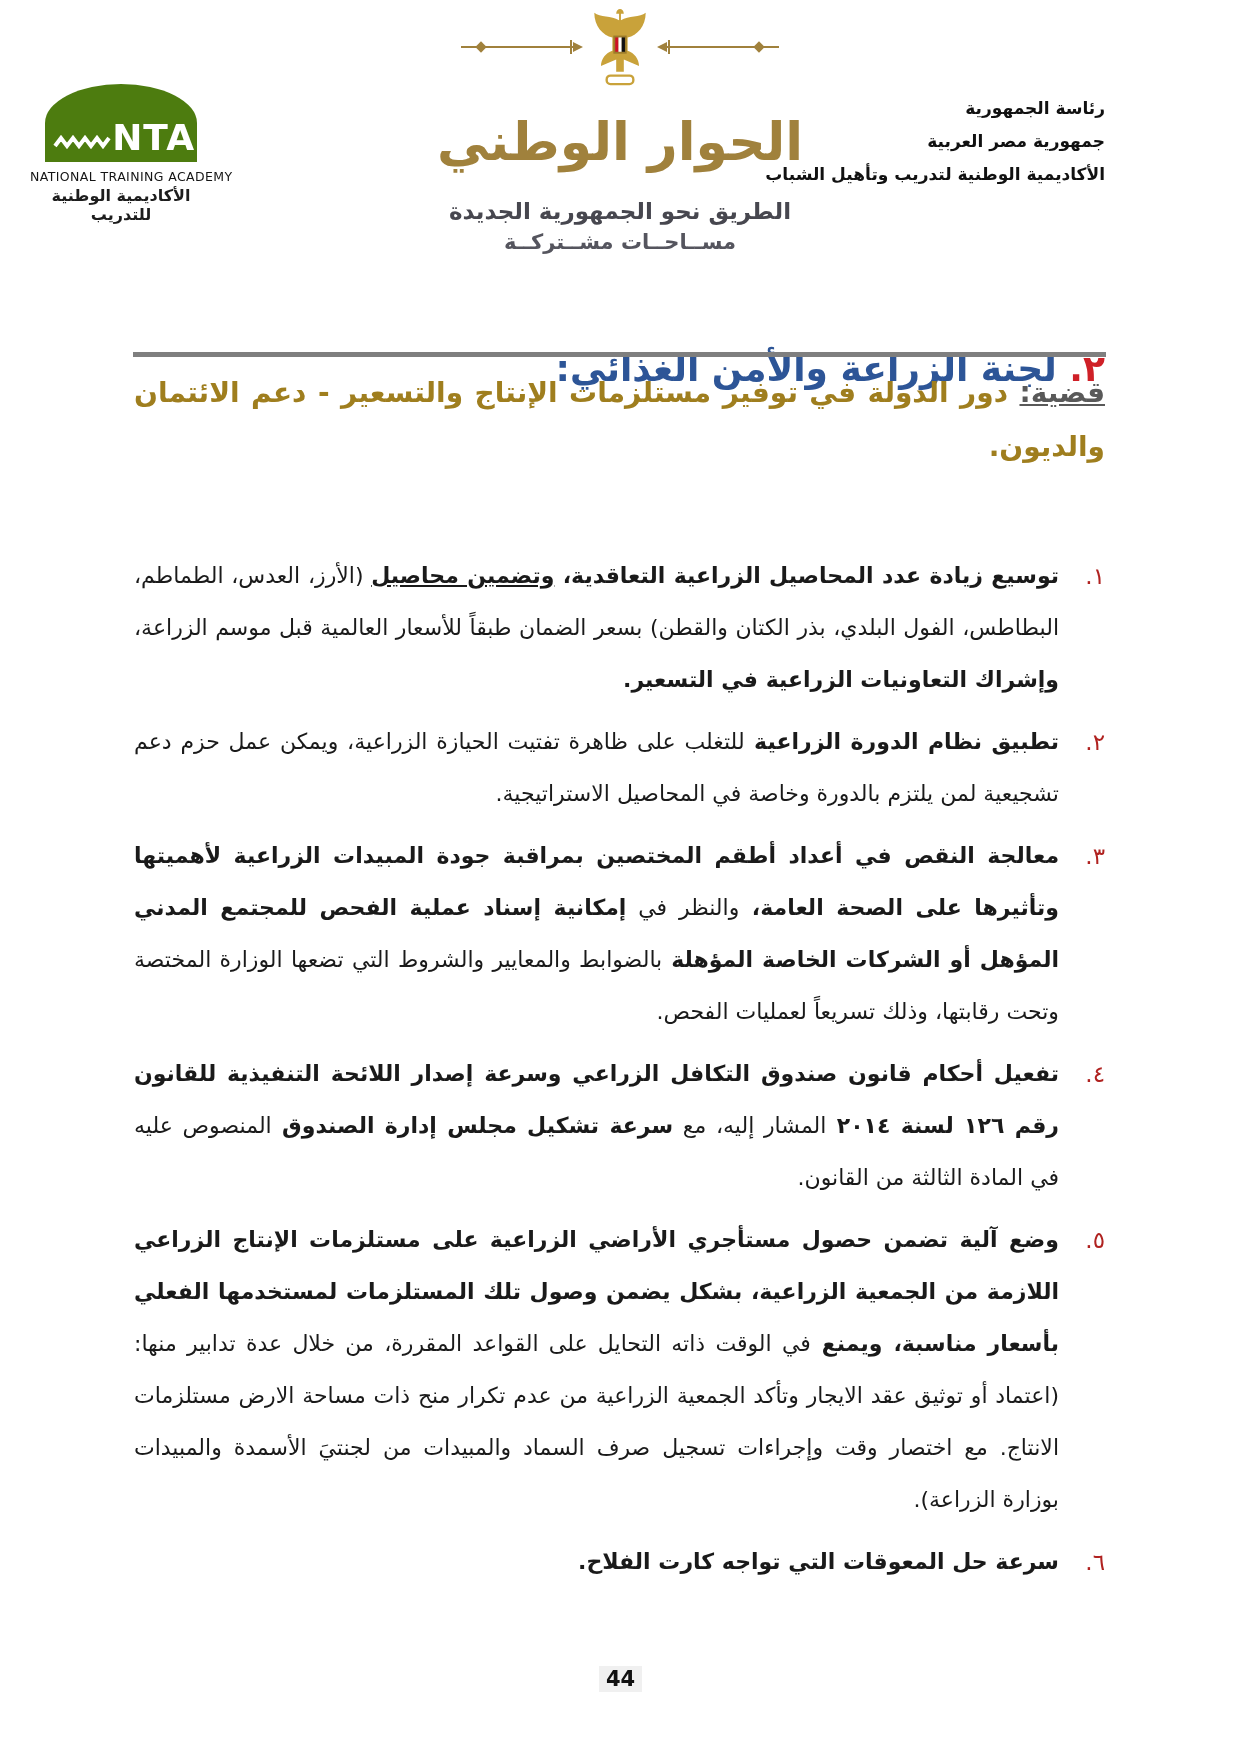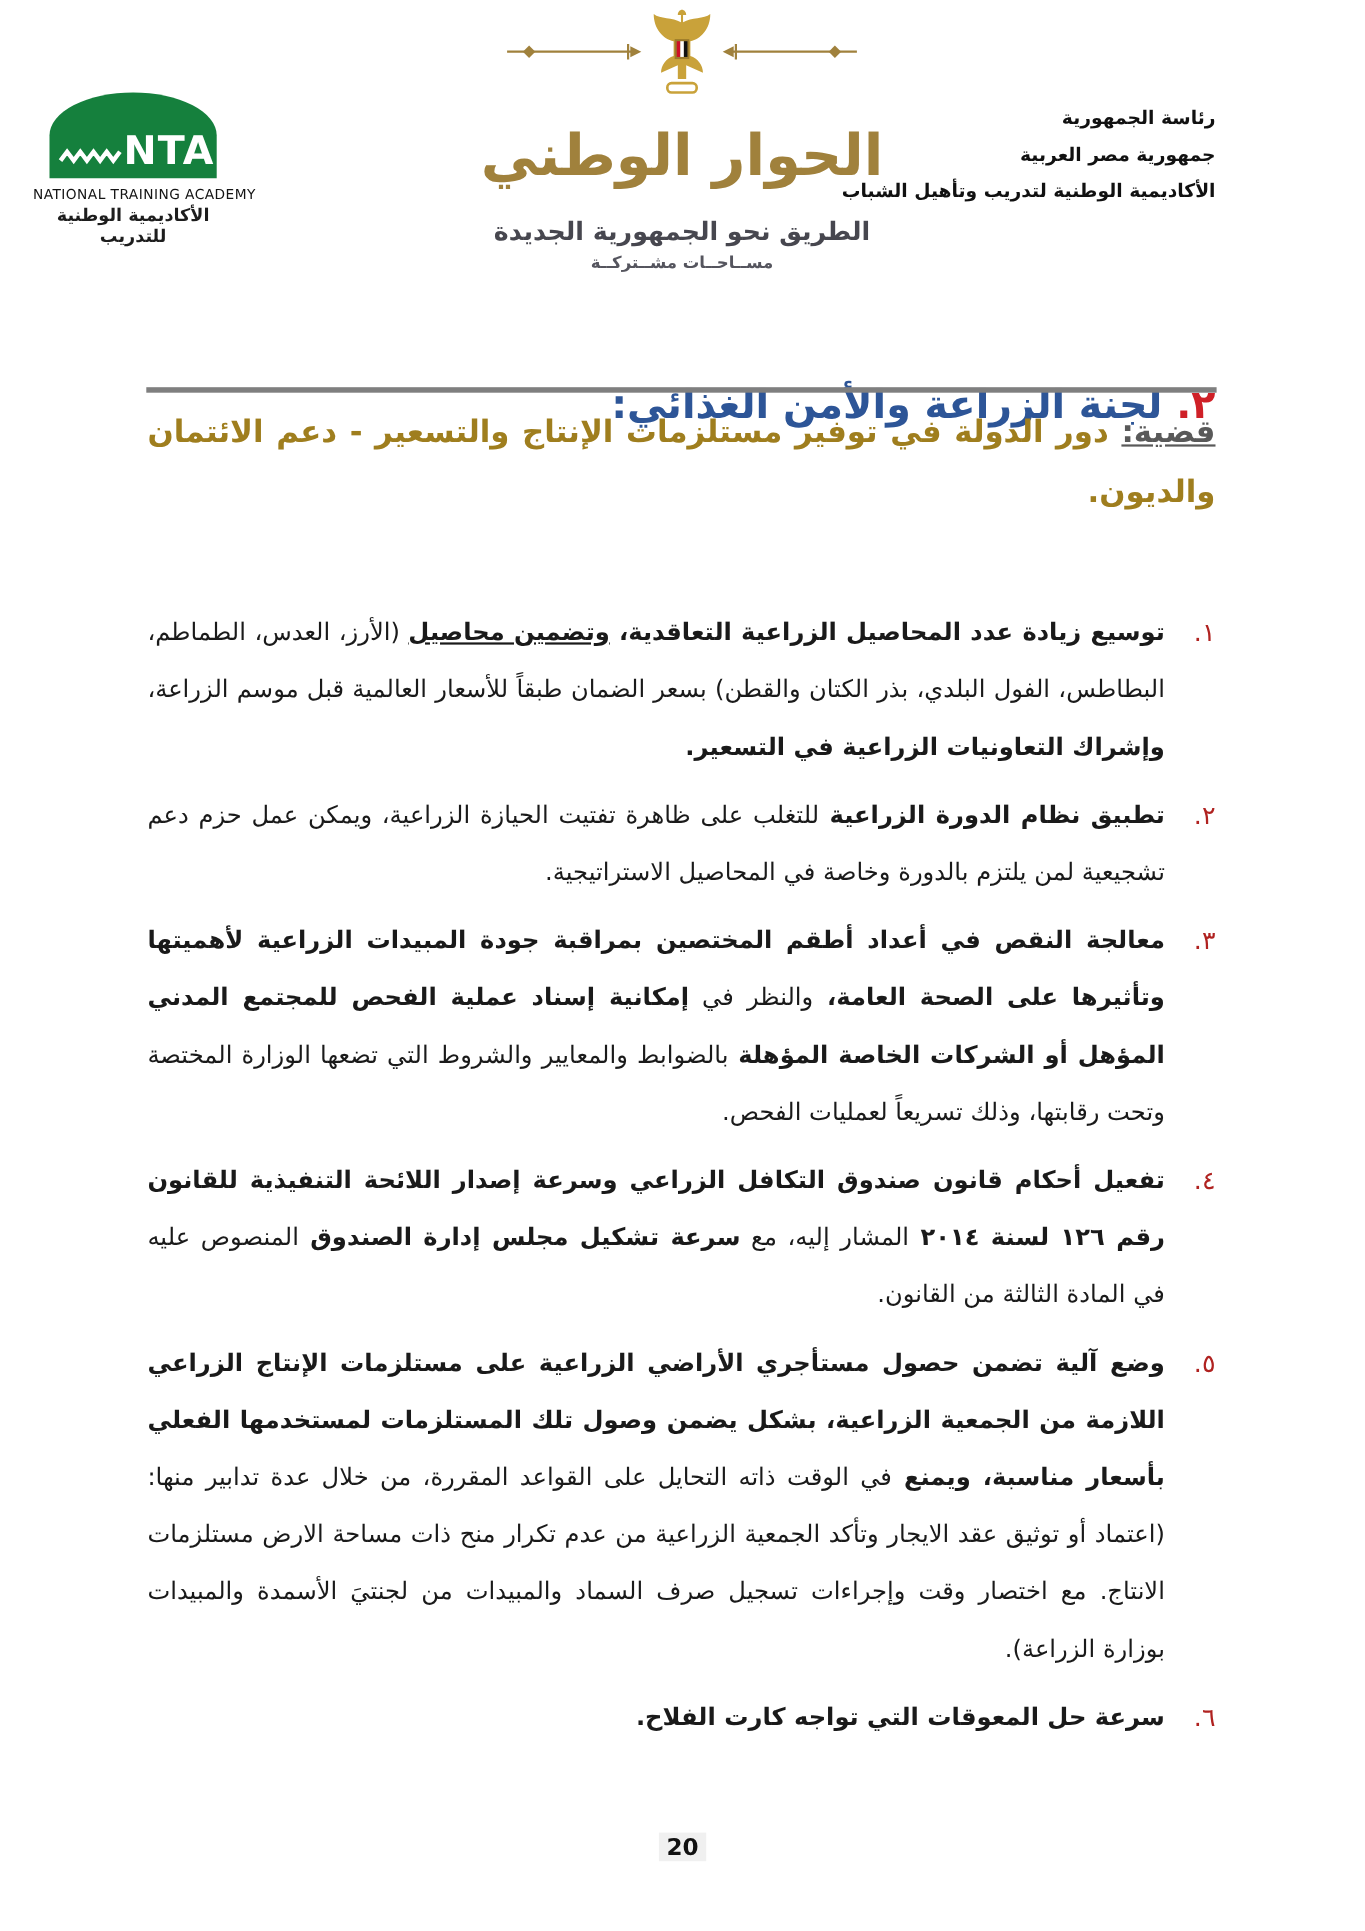--- a/index.html
+++ b/index.html
@@ -21,21 +21,21 @@
     line-height:33px; color:#111;
     font-family:"DejaVu Sans", sans-serif;
   }
 
   .nta-logo {
     position:absolute; top:84px; left:30px; width:182px;
     text-align:center; direction:ltr;
   }
   .nta-dome {
     width:152px; height:78px; margin:0 auto;
-    background:#15803d;
+    background:#4d7c0f;
     border-radius:152px 152px 0 0 / 78px 78px 0 0;
     position:relative;
   }
   .nta-zigzag { position:absolute; left:8px; bottom:12px; }
   .nta-acronym {
     position:absolute; right:2px; bottom:4px;
     color:#ffffff; font-weight:800; font-size:36px; letter-spacing:1px;
     font-family:"DejaVu Sans", sans-serif;
   }
   .nta-en { margin-top:7px; font-size:12.5px; font-weight:400; letter-spacing:0.4px; color:#141414; white-space:nowrap; }
@@ -47,21 +47,21 @@
   }
   .emblem-row { display:flex; align-items:center; justify-content:center; gap:6px; height:82px; }
   .divider { flex:0 0 auto; }
   .divider.flip { transform:scaleX(-1); }
   .calligraphy {
     margin-top:0px; font-size:52px; line-height:108px; font-weight:700;
     color:#a0813c; white-space:nowrap;
     font-family:"DejaVu Sans", sans-serif;
   }
   .tagline { margin-top:2px; font-size:23px; font-weight:800; color:#47474f; }
-  .subtagline { margin-top:6px; font-size:15px; font-weight:700; letter-spacing:6px; color:#55555e; }
+  .subtagline { margin-top:6px; font-size:21px; font-weight:700; letter-spacing:6px; color:#55555e; }
 
   
   .section-title {
     position:absolute; top:300px; right:136px; left:134px;
     font-size:36px; font-weight:800; text-align:right; white-space:nowrap;margin-top:48px;
   }
   .section-title .num { color:#cf2027; }
   .section-title .txt { color:#2d5597; }
   .title-rule {
     position:absolute; top:352px; right:135px; left:133px; height:5px;
@@ -188,16 +188,16 @@
         <span class="rec-num">٥.</span>
         <span class="rec-body"><span class="b">وضع آلية تضمن حصول مستأجري الأراضي الزراعية على مستلزمات الإنتاج الزراعي اللازمة من الجمعية الزراعية، بشكل يضمن وصول تلك المستلزمات لمستخدمها الفعلي بأسعار مناسبة، ويمنع </span><span>في الوقت ذاته التحايل على القواعد المقررة، من خلال عدة تدابير منها: (اعتماد أو توثيق عقد الايجار وتأكد الجمعية الزراعية من عدم تكرار منح ذات مساحة الارض مستلزمات الانتاج. مع اختصار وقت وإجراءات تسجيل صرف السماد والمبيدات من لجنتيَ الأسمدة والمبيدات بوزارة الزراعة).</span></span>
       </div>
       <div class="rec-item">
         <span class="rec-num">٦.</span>
         <span class="rec-body"><span class="b">سرعة حل المعوقات التي تواجه كارت الفلاح.</span></span>
       </div>
     </div>
 
   <div class="page-number">
-    <span>20</span>
+    <span>44</span>
   </div>
 
 </div>
 
 </body></html>

